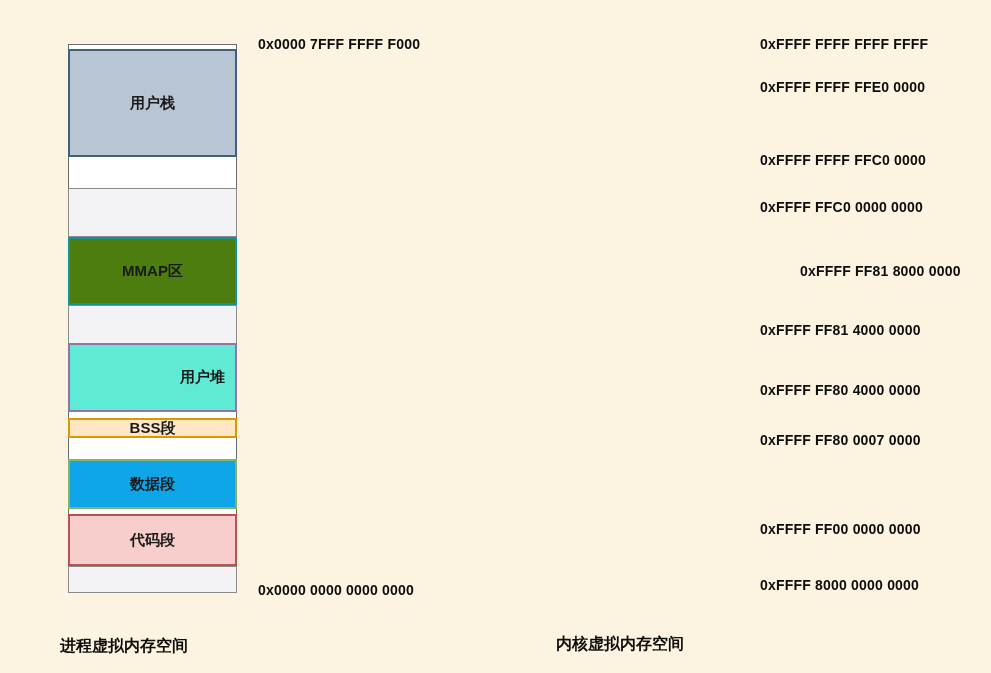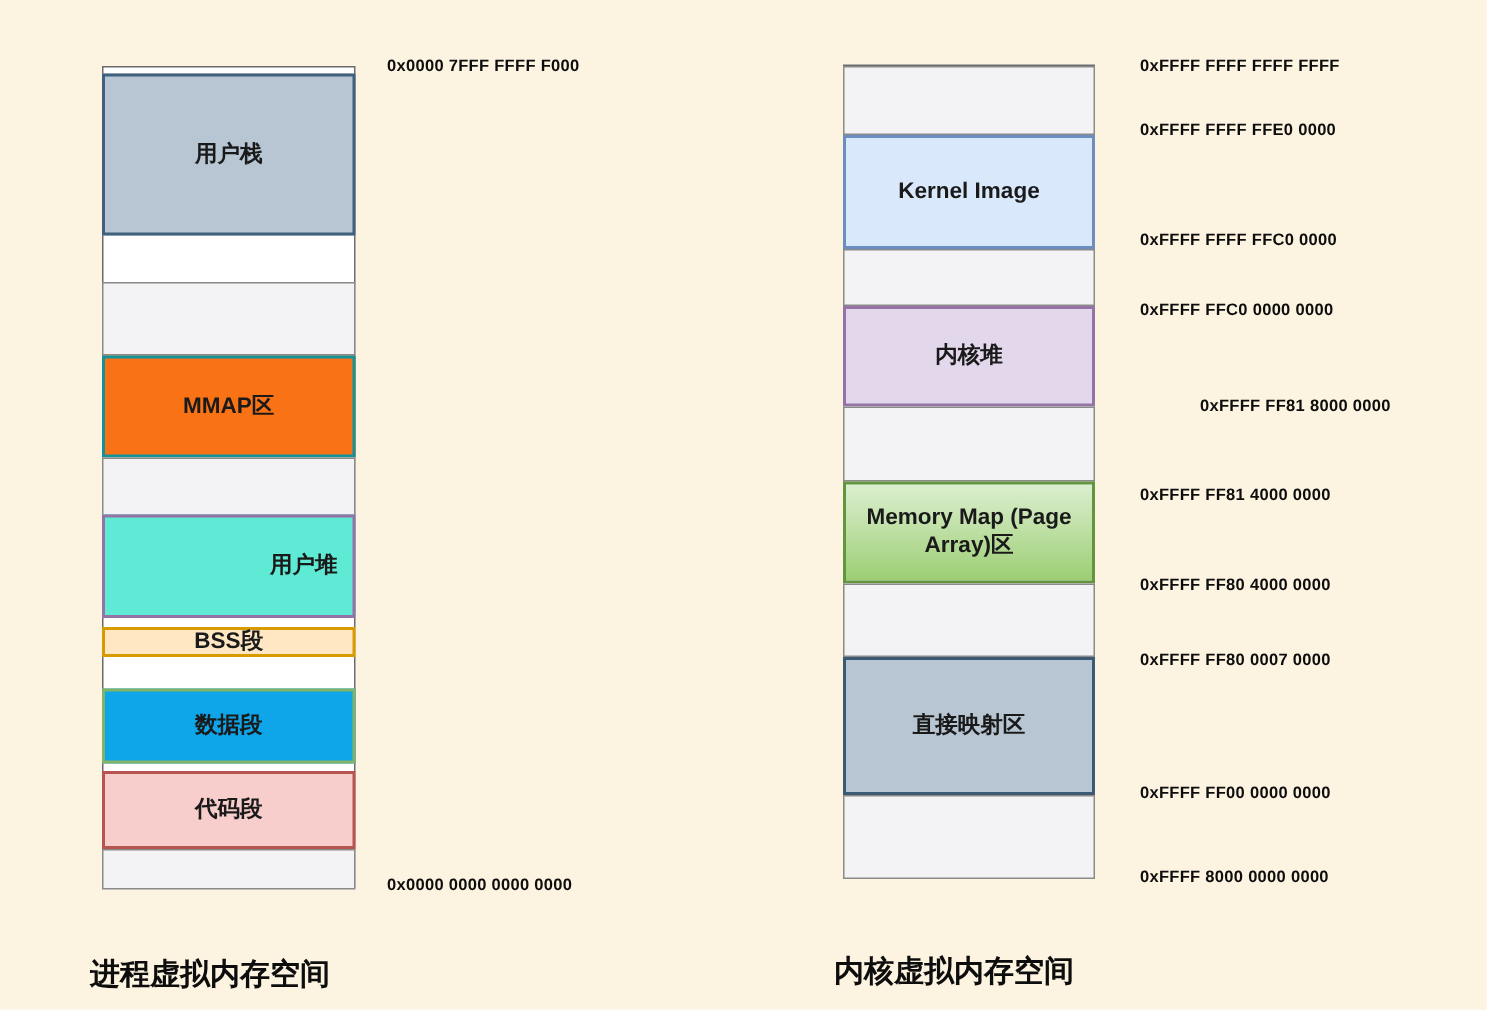--- a/index.html
+++ b/index.html
@@ -35,45 +35,45 @@
   .seg-label {
     font-weight: bold;
     font-size: 15px;
     color: #1a1a1a;
     line-height: 1.25;
     padding: 0 10px;
   }
   .addr {
     position: absolute;
     font-weight: bold;
-    font-size: 11px;
+    font-size: 14px;
     color: #0d0d0d;
     line-height: 20px;
     white-space: nowrap;
     letter-spacing: 0.2px;
   }
   .diagram-title {
     position: absolute;
     font-weight: bold;
-    font-size: 20px;
+    font-size: 16px;
     color: #0d0d0d;
     white-space: nowrap;
   }
 </style>
 </head>
 <body>
 
 <div class="canvas" id="canvas" style="background: rgb(252, 243, 224); width: 991px; height: 673px;">
 
   <div class="mem-column" id="left-column" style="left: 68px; top: 44px; width: 169px; height: 548px; background: rgb(255, 255, 255); border-color: rgb(107, 107, 107);">
       <div class="segment" style="top: 4px; height: 108px; border-color: rgb(65, 96, 125); background: rgb(183, 198, 210);">
         <div class="seg-label">用户栈</div>
       </div>
       <div class="segment gap" style="top: 143px; height: 49px; border-color: rgb(138, 138, 138); background: rgb(243, 243, 245);"></div>
-      <div class="segment" style="top: 192px; height: 68px; border-color: rgb(17, 147, 156); background: #f97316;">
+      <div class="segment" style="top: 192px; height: 68px; border-color: rgb(17, 147, 156); background: #4d7c0f;">
         <div class="seg-label">MMAP区</div>
       </div>
       <div class="segment gap" style="top: 260px; height: 39px; border-color: rgb(138, 138, 138); background: rgb(243, 243, 245);"></div>
       <div class="segment" style="top: 298px; height: 69px; border-color: rgb(150, 115, 166); background: #5eead4; justify-content: flex-end;">
         <div class="seg-label">用户堆</div>
       </div>
       <div class="segment" style="top: 373px; height: 20px; border-color: rgb(215, 155, 0); background: rgb(255, 231, 196);">
         <div class="seg-label">BSS段</div>
       </div>
       <div class="segment" style="top: 414px; height: 50px; border-color: rgb(130, 179, 102); background: #0ea5e9;">
@@ -83,39 +83,20 @@
         <div class="seg-label">代码段</div>
       </div>
       <div class="segment gap" style="top: 521px; height: 27px; border-color: rgb(138, 138, 138); background: rgb(243, 243, 245);"></div>
     </div>
   <div id="left-addresses">
       <div class="addr" style="left: 258px; top: 34px;">0x0000 7FFF FFFF F000</div>
       <div class="addr" style="left: 258px; top: 580px;">0x0000 0000 0000 0000</div>
     </div>
   <div class="diagram-title" id="left-title" style="left: 60px; top: 636px;">进程虚拟内存空间</div>
 
-  <div class="mem-column" id="right-column" style="left: 562px; top: 43px; width: 168px; height: 542px; background: rgb(255, 255, 255); border-color: rgb(107, 107, 107);">
-      <div class="segment gap" style="top: 0px; height: 46px; border-color: rgb(138, 138, 138); background: rgb(243, 243, 245);"></div>
-      <div class="segment" style="top: 46px; height: 76px; border-color: rgb(108, 142, 191); background: rgb(218, 232, 252);">
-        <div class="seg-label">Kernel Image</div>
-      </div>
-      <div class="segment gap" style="top: 122px; height: 38px; border-color: rgb(138, 138, 138); background: rgb(243, 243, 245);"></div>
-      <div class="segment" style="top: 160px; height: 67px; border-color: rgb(150, 115, 166); background: rgb(227, 215, 235);">
-        <div class="seg-label">内核堆</div>
-      </div>
-      <div class="segment gap" style="top: 227px; height: 50px; border-color: rgb(138, 138, 138); background: rgb(243, 243, 245);"></div>
-      <div class="segment" style="top: 277px; height: 68px; border-color: rgb(99, 149, 63); background: linear-gradient(rgb(220, 239, 208), rgb(156, 206, 116));">
-        <div class="seg-label">Memory Map (Page Array)区</div>
-      </div>
-      <div class="segment gap" style="top: 345px; height: 49px; border-color: rgb(138, 138, 138); background: rgb(243, 243, 245);"></div>
-      <div class="segment" style="top: 394px; height: 92px; border-color: rgb(61, 90, 117); background: rgb(183, 198, 210);">
-        <div class="seg-label">直接映射区</div>
-      </div>
-      <div class="segment gap" style="top: 486px; height: 56px; border-color: rgb(138, 138, 138); background: rgb(243, 243, 245);"></div>
-    </div>
   <div id="right-addresses">
       <div class="addr" style="left: 760px; top: 34px;">0xFFFF FFFF FFFF FFFF</div>
       <div class="addr" style="left: 760px; top: 77px;">0xFFFF FFFF FFE0 0000</div>
       <div class="addr" style="left: 760px; top: 150px;">0xFFFF FFFF FFC0 0000</div>
       <div class="addr" style="left: 760px; top: 197px;">0xFFFF FFC0 0000 0000</div>
       <div class="addr" style="left: 760px; top: 261px; margin-left: 40px;">0xFFFF FF81 8000 0000</div>
       <div class="addr" style="left: 760px; top: 320px;">0xFFFF FF81 4000 0000</div>
       <div class="addr" style="left: 760px; top: 380px;">0xFFFF FF80 4000 0000</div>
       <div class="addr" style="left: 760px; top: 430px;">0xFFFF FF80 0007 0000</div>
       <div class="addr" style="left: 760px; top: 519px;">0xFFFF FF00 0000 0000</div>

